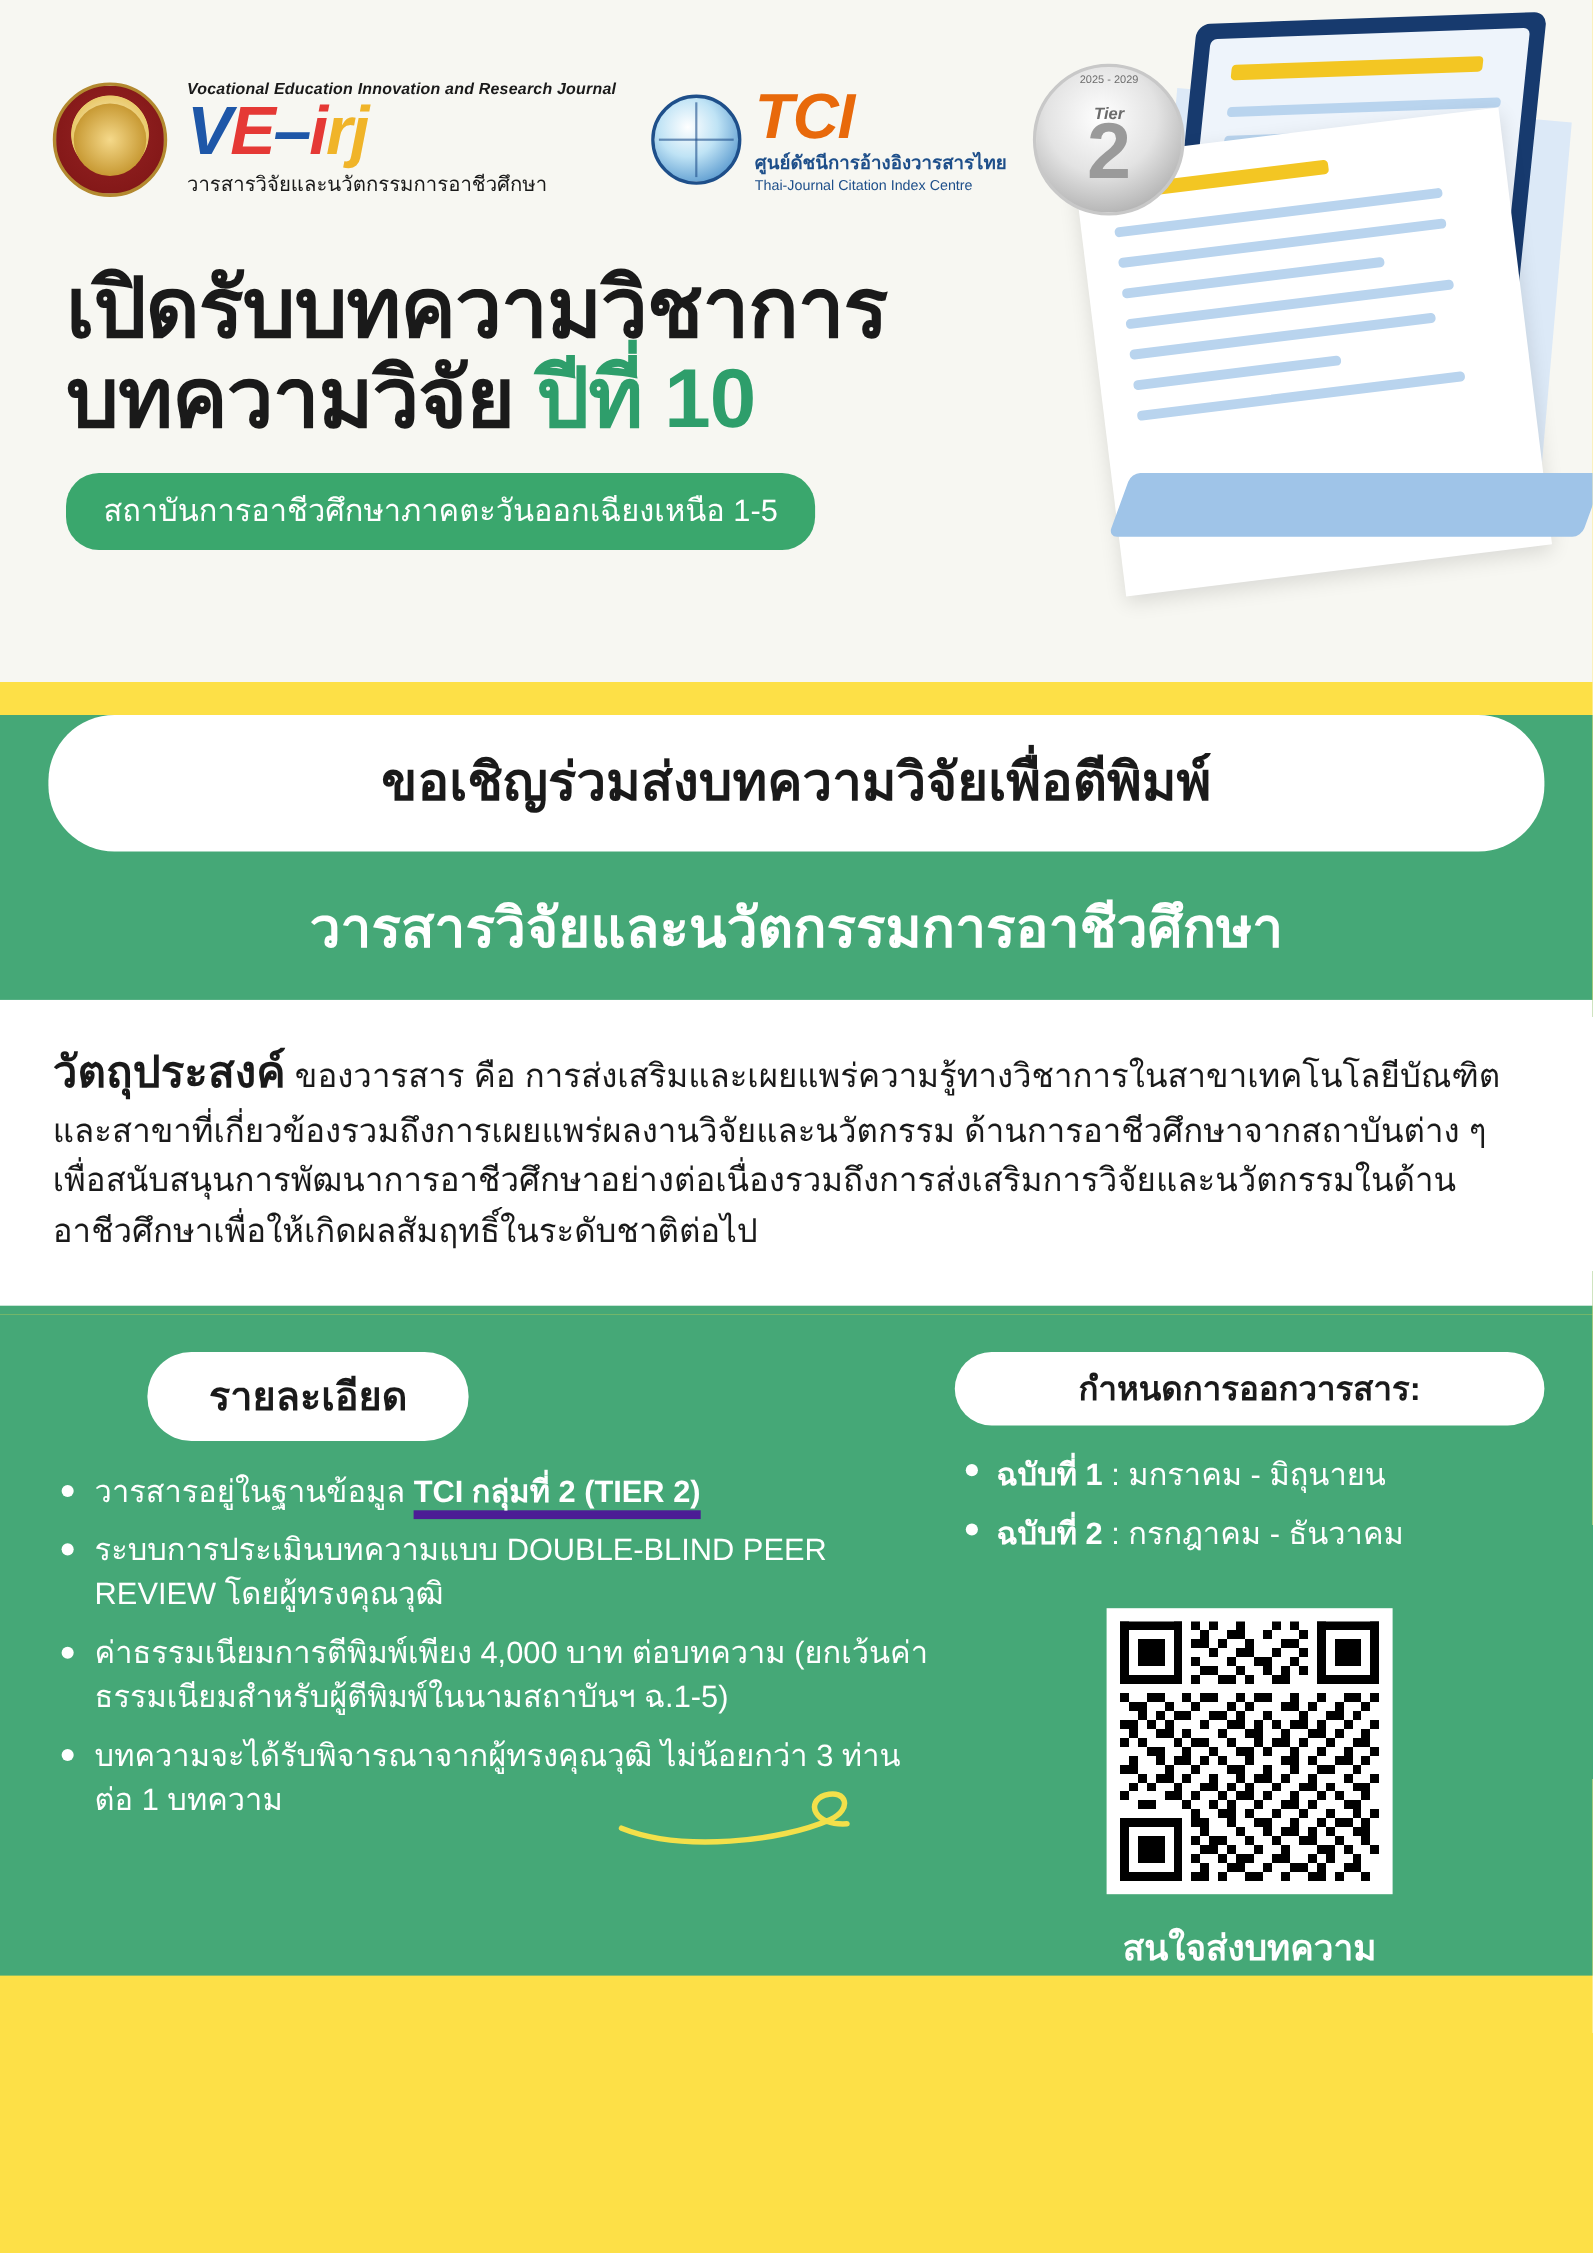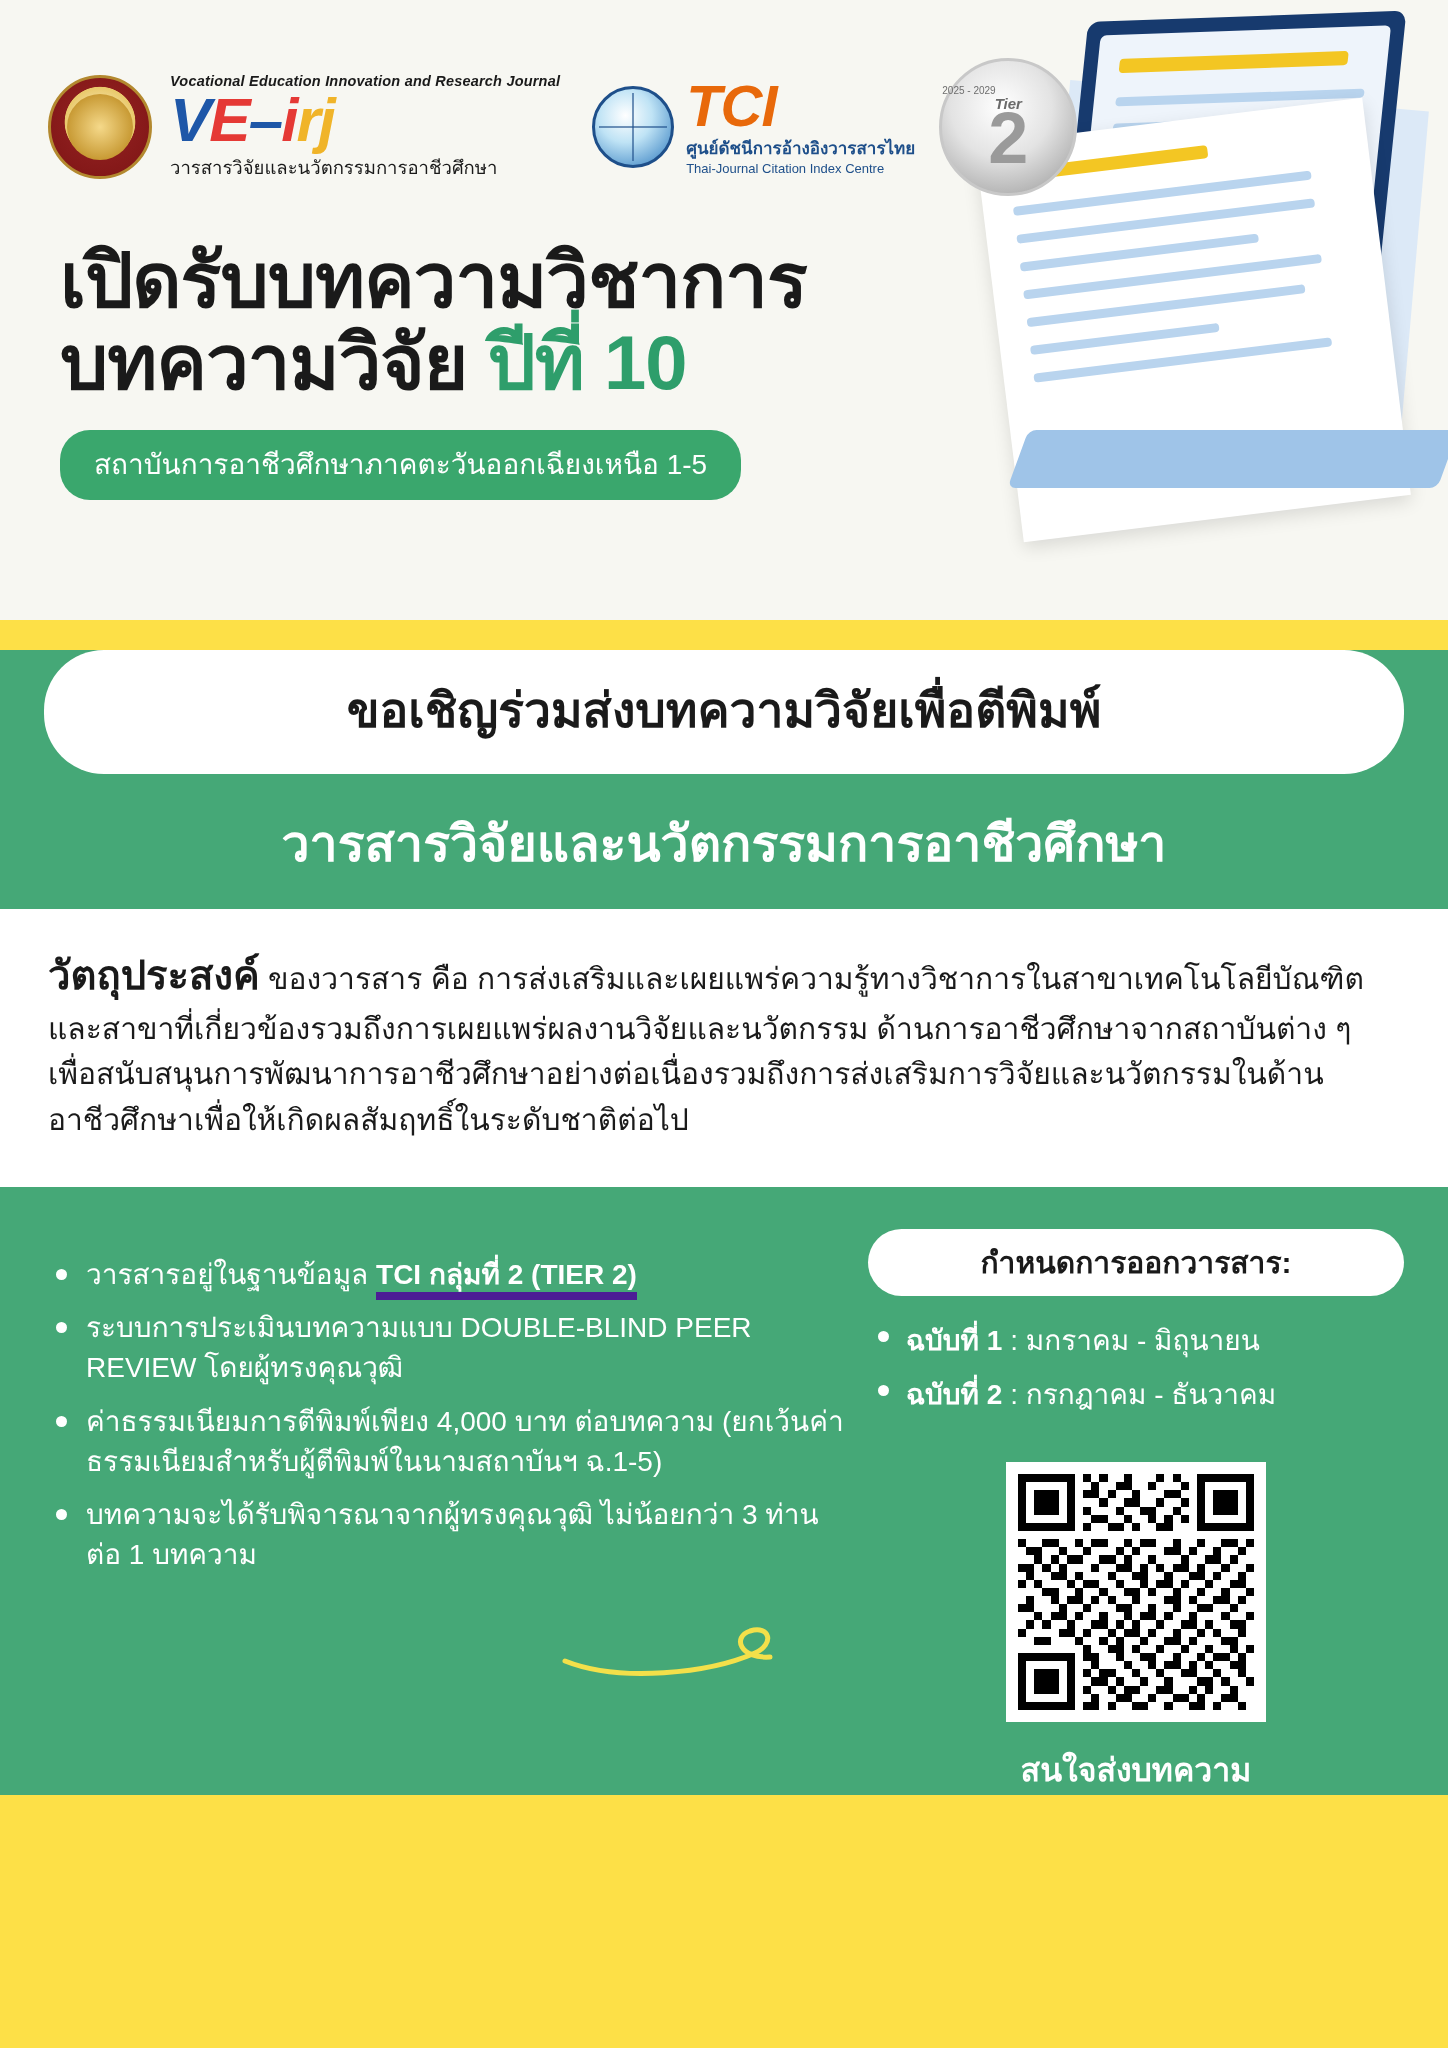--- a/index.html
+++ b/index.html
@@ -101,21 +101,21 @@
   .tci-words .th { font-size: 17px; color: #1e4f8a; font-weight: bold; white-space: nowrap; }
   .tci-words .en { font-size: 13px; color: #1e4f8a; white-space: nowrap; }
   .tier {
     width: 138px; height: 138px; border-radius: 50%;
     background: radial-gradient(circle at 45% 35%, #ffffff 0%, #e3e3e3 45%, #b9b9b9 75%, #8d8d8d 100%);
     border: 3px solid #c8c8c8;
     margin-left: 6px;
     position: relative; flex: 0 0 auto;
     display: flex; align-items: center; justify-content: center;
   }
-  .tier .tier-top { position: absolute; top: 24px; width: 100%; text-align: left; font-size: 10px; color: #6e6e6e; }
+  .tier .tier-top { position: absolute; top: 6px; width: 100%; text-align: center; font-size: 10px; color: #6e6e6e; }
   .tier .tier-label { position: absolute; top: 34px; width: 100%; text-align: center; font-size: 15px; color: #6b6b6b; font-weight: bold; font-style: italic; }
   .tier .tier-num { font-size: 72px; color: #9a9a9a; font-weight: bold; line-height: 1; margin-top: 22px; }
 
   .laptop {
     position: absolute;
     right: -30px; top: 0px;
     width: 520px; height: 560px;
   }
   .laptop .screen {
     position: absolute;
@@ -377,20 +377,21 @@
     <div class="h2">วารสารวิจัยและนวัตกรรมการอาชีวศึกษา</div>
     <div class="objective-card">
       <p><span class="lead">วัตถุประสงค์</span><span> ของวารสาร คือ การส่งเสริมและเผยแพร่ความรู้ทางวิชาการในสาขาเทคโนโลยีบัณฑิตและสาขาที่เกี่ยวข้องรวมถึงการเผยแพร่ผลงานวิจัยและนวัตกรรม ด้านการอาชีวศึกษาจากสถาบันต่าง ๆ เพื่อสนับสนุนการพัฒนาการอาชีวศึกษาอย่างต่อเนื่องรวมถึงการส่งเสริมการวิจัยและนวัตกรรมในด้านอาชีวศึกษาเพื่อให้เกิดผลสัมฤทธิ์ในระดับชาติต่อไป</span></p>
     </div>
   </div>
 
   <div class="details">
     <div class="cols">
 
       <div class="col-left">
+        <div class="tag-pill">รายละเอียด</div>
         <ul class="bullets">
           <li>
             <span>วารสารอยู่ในฐานข้อมูล </span><b class="ul-underline">TCI กลุ่มที่ 2 (TIER 2)</b>
           </li>
           <li>
             <span>ระบบการประเมินบทความแบบ DOUBLE-BLIND PEER REVIEW โดยผู้ทรงคุณวุฒิ</span>
           </li>
           <li>
             <span>ค่าธรรมเนียมการตีพิมพ์เพียง 4,000 บาท ต่อบทความ (ยกเว้นค่าธรรมเนียมสำหรับผู้ตีพิมพ์ในนามสถาบันฯ ฉ.1-5)</span>
           </li>

